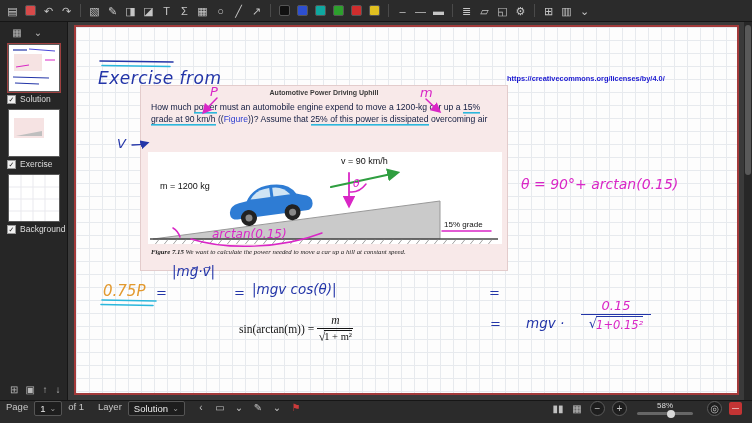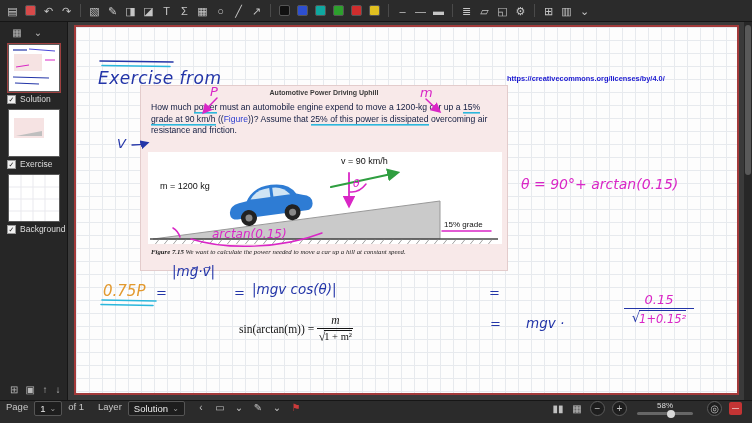--- a/index.html
+++ b/index.html
@@ -199,21 +199,20 @@
 
         <div class="annot heading hw-blue" style="left:22px;top:9px;margin-top:32px;">Exercise from</div>
 
         <div class="url" style="left:431px;top:47px;">https://creativecommons.org/licenses/by/4.0/</div>
 
         <div class="prob-box">
           <div class="prob-title">Automotive Power Driving Uphill</div>
           <div class="prob-text">
               <div class="prob-line"><span>How much </span><span class="ul">power</span><span> must an automobile engine expend to move a 1200-kg car up a </span><span class="ul">15%</span></div>
               <div class="prob-line"><span class="ul">grade at 90 km/h</span><span> ((</span><span class="lnk">Figure</span><span>))? Assume that </span><span class="ul">25% of this power is dissipated</span><span> overcoming air</span></div>
-              <div class="prob-line"><span>resistance and friction.</span></div>
             </div>
 
           <div class="diagram">
             <svg width="354" height="92" viewBox="0 0 354 92">
               <polygon points="5,87 292,49 292,87" fill="#cacaca" stroke="#999" stroke-width="1"></polygon>
               <line x1="2" y1="87" x2="350" y2="87" stroke="#4a4a4a" stroke-width="1.4"></line>
               <path id="hatch-path" stroke="#8a8a8a" stroke-width="0.8" fill="none" d="M5,95 L11,87.5 M14,95 L20,87.5 M23,95 L29,87.5 M32,95 L38,87.5 M41,95 L47,87.5 M50,95 L56,87.5 M59,95 L65,87.5 M68,95 L74,87.5 M77,95 L83,87.5 M86,95 L92,87.5 M95,95 L101,87.5 M104,95 L110,87.5 M113,95 L119,87.5 M122,95 L128,87.5 M131,95 L137,87.5 M140,95 L146,87.5 M149,95 L155,87.5 M158,95 L164,87.5 M167,95 L173,87.5 M176,95 L182,87.5 M185,95 L191,87.5 M194,95 L200,87.5 M203,95 L209,87.5 M212,95 L218,87.5 M221,95 L227,87.5 M230,95 L236,87.5 M239,95 L245,87.5 M248,95 L254,87.5 M257,95 L263,87.5 M266,95 L272,87.5 M275,95 L281,87.5 M284,95 L290,87.5 M293,95 L299,87.5 M302,95 L308,87.5 M311,95 L317,87.5 M320,95 L326,87.5 M329,95 L335,87.5 M338,95 L344,87.5 "></path>
               <g transform="translate(78,29) rotate(-7.6,45,28)">
                 <path d="M4,30 Q2,20 14,18 L22,17 Q30,4 48,4 Q66,4 72,16 L78,18 Q88,20 87,28 Q86,34 80,34 L12,34 Q5,34 4,30 Z" fill="#2e7cd4"></path>
                 <path d="M26,16 Q32,7 46,7 L46,16 Z" fill="#cfe4f4"></path>
@@ -270,21 +269,21 @@
 
         <div class="annot hw-org" style="left:27px;top:255px;font-size:15px;">0.75P</div>
         <div class="annot hw-blue" style="left:80px;top:258px;font-size:13px;">=</div>
         <div class="annot hw-blue" style="left:96px;top:236px;font-size:13.5px;">|mg⃗·v⃗|</div>
         <div class="annot hw-blue" style="left:158px;top:258px;font-size:13px;">=</div>
         <div class="annot hw-blue" style="left:176px;top:254px;font-size:13.5px;">|mgv cos(θ)|</div>
         <div class="annot hw-blue" style="left:413px;top:258px;font-size:13px;">=</div>
 
         <div class="annot hw-blue" style="left:414px;top:289px;font-size:13px;">=</div>
         <div class="annot hw-blue" style="left:450px;top:288px;font-size:13.5px;">mgv ·</div>
-        <div class="frac" style="left:505px;top:265px;margin-left:43px;">
+        <div class="frac" style="left:505px;top:271px;">
           <div class="frac-num hw-mag">0.15</div>
           <div class="frac-bar"></div>
           <div class="frac-den">
             <span class="rad">√</span>
             <span class="vinc hw-mag">1+0.15²</span>
           </div>
         </div>
 
         <div class="typeset" style="left:163px;top:287px;">
           <span>sin(arctan(m)) = </span>

